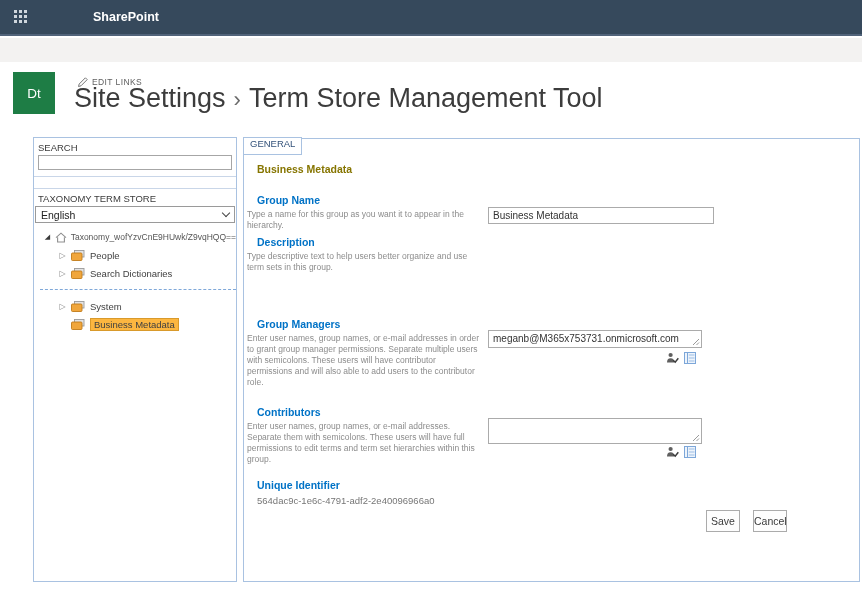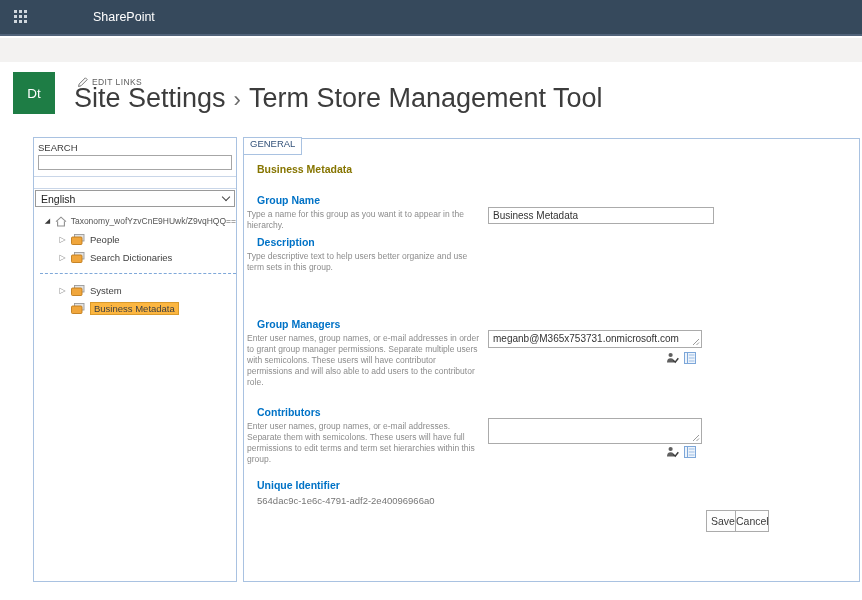--- a/index.html
+++ b/index.html
@@ -9,21 +9,21 @@
 
   
   .suite-bar { position:absolute; top:0; left:0; width:862px; height:36px;
     background:#36495c; border-bottom:2px solid #51637a; display:flex; align-items:center; }
   .waffle { width:15px; height:15px; margin-left:14px; display:grid;
     grid-template-columns:repeat(3,3px); grid-template-rows:repeat(3,3px); gap:2px; cursor:pointer; }
   .waffle i { background:#cfd6dd; }
   .brand { display:flex; align-items:center; margin-left:24px; cursor:pointer; }
   .brand svg { display:block; }
   .brand-name { color:#fff; font-weight:bold; font-size:13px; margin-left:8px; letter-spacing:.2px; }
-  .product { color:#fff; font-weight:normal; font-size:12.5px; margin-left:64px; cursor:pointer; }
+  .product { color:#fff; font-weight:bold; font-size:12.5px; margin-left:64px; cursor:pointer; }
 
   
   .sub-band { position:absolute; top:38px; left:0; width:862px; height:24px; background:#f3f2f1; }
 
   
   .site-logo { position:absolute; left:13px; top:72px; width:42px; height:42px; background:#1e7d45;
     color:#fff; font-size:13.5px; display:flex; align-items:center; justify-content:center; cursor:pointer; }
   .edit-links { position:absolute; left:78px; top:77px; font-size:8.5px; color:#5f5f5f;
     letter-spacing:.4px; display:flex; align-items:center; gap:4px; cursor:pointer; }
   .page-title { position:absolute; left:74px; top:83px; font-size:27px; font-weight:300;
@@ -108,20 +108,21 @@
     <span>EDIT LINKS</span>
   </div>
   <div class="page-title">
     <span>Site Settings</span><span class="sep">›</span><span>Term Store Management Tool</span>
   </div>
 
   <div class="left-panel">
     <div class="lp-label">SEARCH</div>
     <input class="search-input" value="" style="">
     <div class="spacer-box"></div>
+    <div class="lp-label">TAXONOMY TERM STORE</div>
     <div class="lang-select">
       <span>English</span>
       <span class="chev"></span>
     </div>
 
     <div class="tree">
       <div class="tree-row tree-root">
         <span class="tw tri-open">◢</span>
         <span class="gicon">
           <svg width="12" height="11" viewBox="0 0 12 11">
@@ -246,16 +247,16 @@
           <line x1="4.8" y1="6" x2="10.5" y2="6" stroke="#9cbde4"></line>
           <line x1="4.8" y1="9" x2="10.5" y2="9" stroke="#9cbde4"></line>
         </svg>
       </span>
     </div>
 
     <div class="rp-label" style="top:340px;">Unique Identifier</div>
     <div class="rp-value" style="top:356px;">564dac9c-1e6c-4791-adf2-2e40096966a0</div>
 
     <button class="btn" style="left:462px; top:371px;">Save</button>
-    <button class="btn" style="left:491px; top:371px;">Cancel</button>
+    <button class="btn" style="left:509px; top:371px;">Cancel</button>
   </div>
 
 </div>
 
 </body></html>

